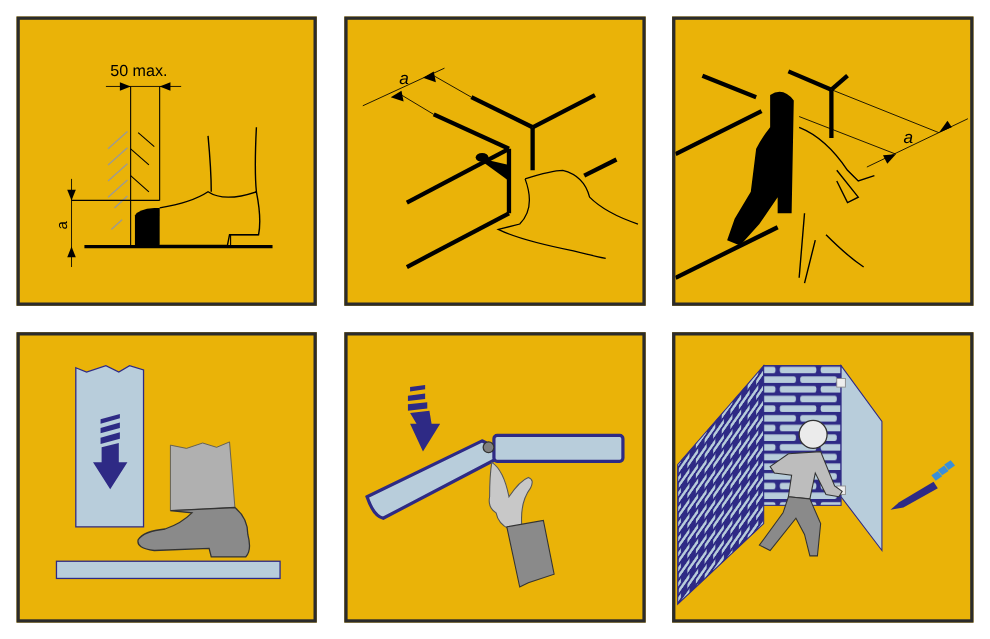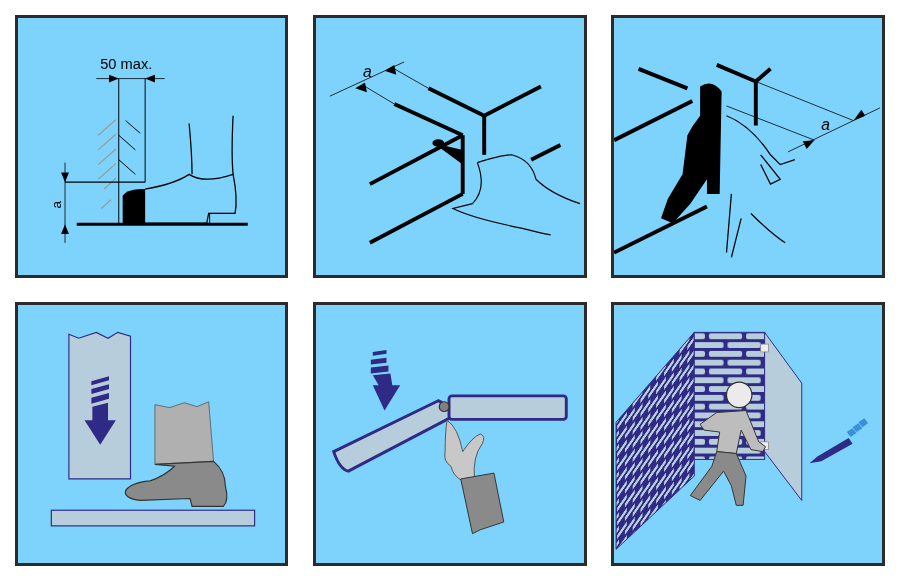--- a/index.html
+++ b/index.html
@@ -1,17 +1,17 @@
 <!DOCTYPE html>
 <html><head>
 <meta charset="utf-8">
 <style>
   html, body { margin:0; padding:0; background:#ffffff; }
   body { width:900px; height:581px; position:relative; overflow:hidden; font-family:"Liberation Sans", sans-serif; }
-  .panel { position:absolute; box-sizing:border-box; border:3px solid #2b2b2b; background:#7dd3fc; }
+  .panel { position:absolute; box-sizing:border-box; border:3px solid #2b2b2b; background:#eab308; }
   .panel svg { position:absolute; left:0; top:0; width:100%; height:100%; }
   #p1 { left:15px; top:15px; width:273px; height:263px; }
   #p2 { left:313px; top:15px; width:274px; height:263px; }
   #p3 { left:611px; top:15px; width:274px; height:263px; }
   #p4 { left:15px; top:302px; width:273px; height:264px; }
   #p5 { left:313px; top:302px; width:274px; height:264px; }
   #p6 { left:611px; top:302px; width:274px; height:264px; }
   .lbl { font-family:"Liberation Sans", sans-serif; fill:#000; }
 </style>
 </head>

